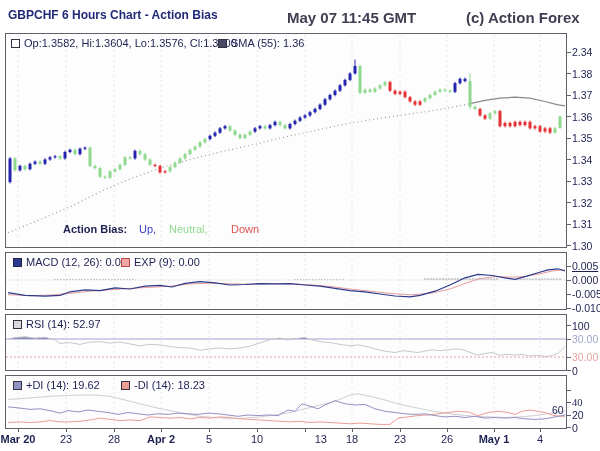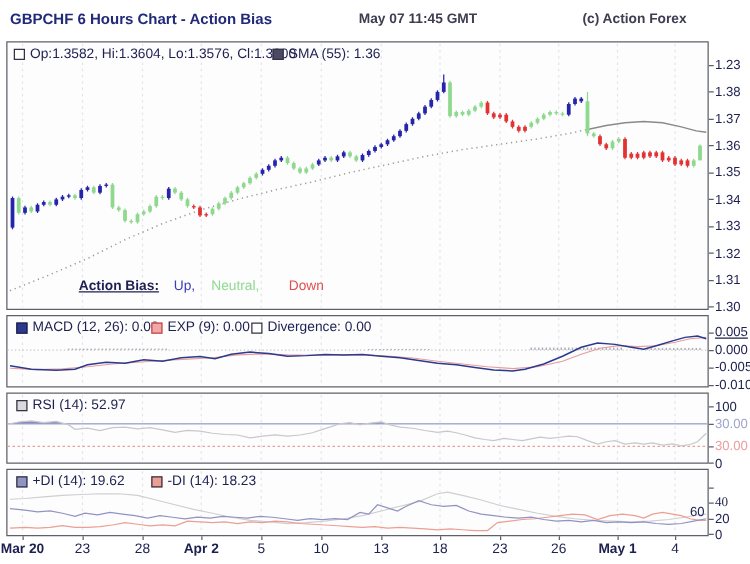--- a/index.html
+++ b/index.html
@@ -1,18 +1,18 @@
 <!DOCTYPE html>
 <html><head>
 <meta charset="utf-8">
 <style>
   html,body{margin:0;padding:0;}
   body{width:600px;height:451px;position:relative;background:#ffffff;
        font-family:"Liberation Sans",sans-serif;overflow:hidden;}
-  .hdr{position:absolute;font-size:11px;font-weight:bold;color:#3e3e52;white-space:nowrap;}
+  .hdr{position:absolute;font-size:15px;font-weight:bold;color:#3e3e52;white-space:nowrap;}
   #page-title{left:8px;top:8px;font-size:12px;color:#202a78;}
   #timestamp{left:287px;top:9px;}
   #copyright{left:466px;top:9px;}
   .panel{position:absolute;left:5px;width:560px;border:1px solid #60606a;background:#fdfdfe;}
   #panel-main{top:33px;height:213px;}
   #panel-macd{top:252px;height:56px;}
   #panel-rsi{top:314px;height:55px;}
   #panel-di{top:375px;height:52px;}
   .panel svg{position:absolute;left:0;top:0;display:block;}
   .legend-item{position:absolute;top:3px;font-size:11px;color:#1d2050;
@@ -272,21 +272,21 @@
       <rect x="558.5" y="116.49999999999989" width="3" height="11.82500000000013" fill="#8fd98f"></rect>
     </svg>
   <div class="legend-item" style="left:5px">
     <i class="sw" style="background: rgb(255, 255, 255); border-color: rgb(51, 51, 68);"></i>
     <span>Op:1.3582, Hi:1.3604, Lo:1.3576, Cl:1.3600</span>
   </div>
   <div class="legend-item" style="left:212px">
     <i class="sw" style="background: rgb(74, 74, 102); border-color: rgb(51, 51, 68);"></i>
     <span>SMA (55): 1.36</span>
   </div>
-  <span class="ab" style="left: 57px; font-weight: bold; color: rgb(29, 32, 80); text-decoration: underline;">Action Bias:</span>
+  <span class="ab" style="left: 57px; font-weight: bold; color: rgb(29, 32, 80);">Action Bias:</span>
   <span class="ab" style="left: 133px; color: rgb(59, 59, 191);">Up,</span>
   <span class="ab" style="left: 163px; color: rgb(143, 217, 143);">Neutral,</span>
   <span class="ab" style="left: 225px; color: rgb(224, 80, 80);">Down</span>
 </div>
 
 <div class="panel" id="panel-macd">
   <svg id="svg-macd" width="560" height="56" viewBox="6 253 560 56">
       <line x1="18" x2="18" y1="254" y2="308" stroke="#e4e4ec" stroke-dasharray="2 3"></line>
       <line x1="66" x2="66" y1="254" y2="308" stroke="#e4e4ec" stroke-dasharray="2 3"></line>
       <line x1="114" x2="114" y1="254" y2="308" stroke="#e4e4ec" stroke-dasharray="2 3"></line>
@@ -388,24 +388,20 @@
       <polyline points="8,292.6 25,295.4 45,296.2 60,295.4 70,291.8 85,289.8 100,290.6 115,287.8 130,289.0 145,286.2 160,285.3 172,287.0 185,283.4 200,281.7 215,282.8 230,285.0 245,284.5 260,283.6 275,283.9 290,283.6 305,285.0 320,286.2 335,288.4 350,290.6 365,291.8 380,294.0 395,296.0 410,296.8 420,295.4 435,291.2 450,285.0 465,277.8 478,274.4 492,275.5 505,277.8 515,279.4 525,276.6 538,272.7 548,269.9 558,268.8 565,271.0" fill="none" stroke="#2b3a8c" stroke-width="1.2"></polyline>
     </svg>
   <div class="legend-item" style="left:7px">
     <i class="sw" style="background: rgb(43, 58, 140); border-color: rgb(34, 34, 74);"></i>
     <span>MACD (12, 26): 0.00</span>
   </div>
   <div class="legend-item" style="left:115px">
     <i class="sw" style="background: rgb(242, 166, 166); border-color: rgb(192, 72, 72);"></i>
     <span>EXP (9): 0.00</span>
   </div>
-  <div class="legend-item" style="left:195px">
-    <i class="sw" style="background: rgb(255, 255, 255); border-color: rgb(51, 51, 68);"></i>
-    <span>Divergence: 0.00</span>
-  </div>
 </div>
 
 <div class="panel" id="panel-rsi">
   <svg id="svg-rsi" width="560" height="55" viewBox="6 315 560 55">
       <line x1="18" x2="18" y1="316" y2="369" stroke="#e4e4ec" stroke-dasharray="2 3"></line>
       <line x1="66" x2="66" y1="316" y2="369" stroke="#e4e4ec" stroke-dasharray="2 3"></line>
       <line x1="114" x2="114" y1="316" y2="369" stroke="#e4e4ec" stroke-dasharray="2 3"></line>
       <line x1="161" x2="161" y1="316" y2="369" stroke="#e4e4ec" stroke-dasharray="2 3"></line>
       <line x1="209" x2="209" y1="316" y2="369" stroke="#e4e4ec" stroke-dasharray="2 3"></line>
       <line x1="257" x2="257" y1="316" y2="369" stroke="#e4e4ec" stroke-dasharray="2 3"></line>
@@ -452,21 +448,21 @@
     <span>+DI (14): 19.62</span>
   </div>
   <div class="legend-item" style="left:115px">
     <i class="sw" style="background: rgb(235, 159, 147); border-color: rgb(51, 51, 68);"></i>
     <span>-DI (14): 18.23</span>
   </div>
 </div>
 
 <div id="y-labels">
     <i style="left: 567px; top: 51.5px;"></i>
-    <span style="left: 572px; top: 46px;">1.23</span>
+    <span style="left: 572px; top: 46px;">2.34</span>
     <i style="left: 567px; top: 73px;"></i>
     <span style="left: 572px; top: 67.5px;">1.38</span>
     <i style="left: 567px; top: 94.5px;"></i>
     <span style="left: 572px; top: 89px;">1.37</span>
     <i style="left: 567px; top: 116px;"></i>
     <span style="left: 572px; top: 110.5px;">1.36</span>
     <i style="left: 567px; top: 137.5px;"></i>
     <span style="left: 572px; top: 132px;">1.35</span>
     <i style="left: 567px; top: 159px;"></i>
     <span style="left: 572px; top: 153.5px;">1.34</span>
@@ -510,21 +506,21 @@
     <span style="left: 44px;">23</span>
     <i style="left: 114px;"></i>
     <span style="left: 92px;">28</span>
     <i style="left: 161px;"></i>
     <span style="left: 139px; font-weight: bold;">Apr 2</span>
     <i style="left: 209px;"></i>
     <span style="left: 187px;">5</span>
     <i style="left: 257px;"></i>
     <span style="left: 235px;">10</span>
     <i style="left: 305px;"></i>
-    <span style="left: 283px;">13</span>
+    <span style="left: 283px; text-align: right;">13</span>
     <i style="left: 352px;"></i>
     <span style="left: 330px;">18</span>
     <i style="left: 400px;"></i>
     <span style="left: 378px;">23</span>
     <i style="left: 447px;"></i>
     <span style="left: 425px;">26</span>
     <i style="left: 494px;"></i>
     <span style="left: 472px; font-weight: bold;">May 1</span>
     <i style="left: 540px;"></i>
     <span style="left: 518px;">4</span>

